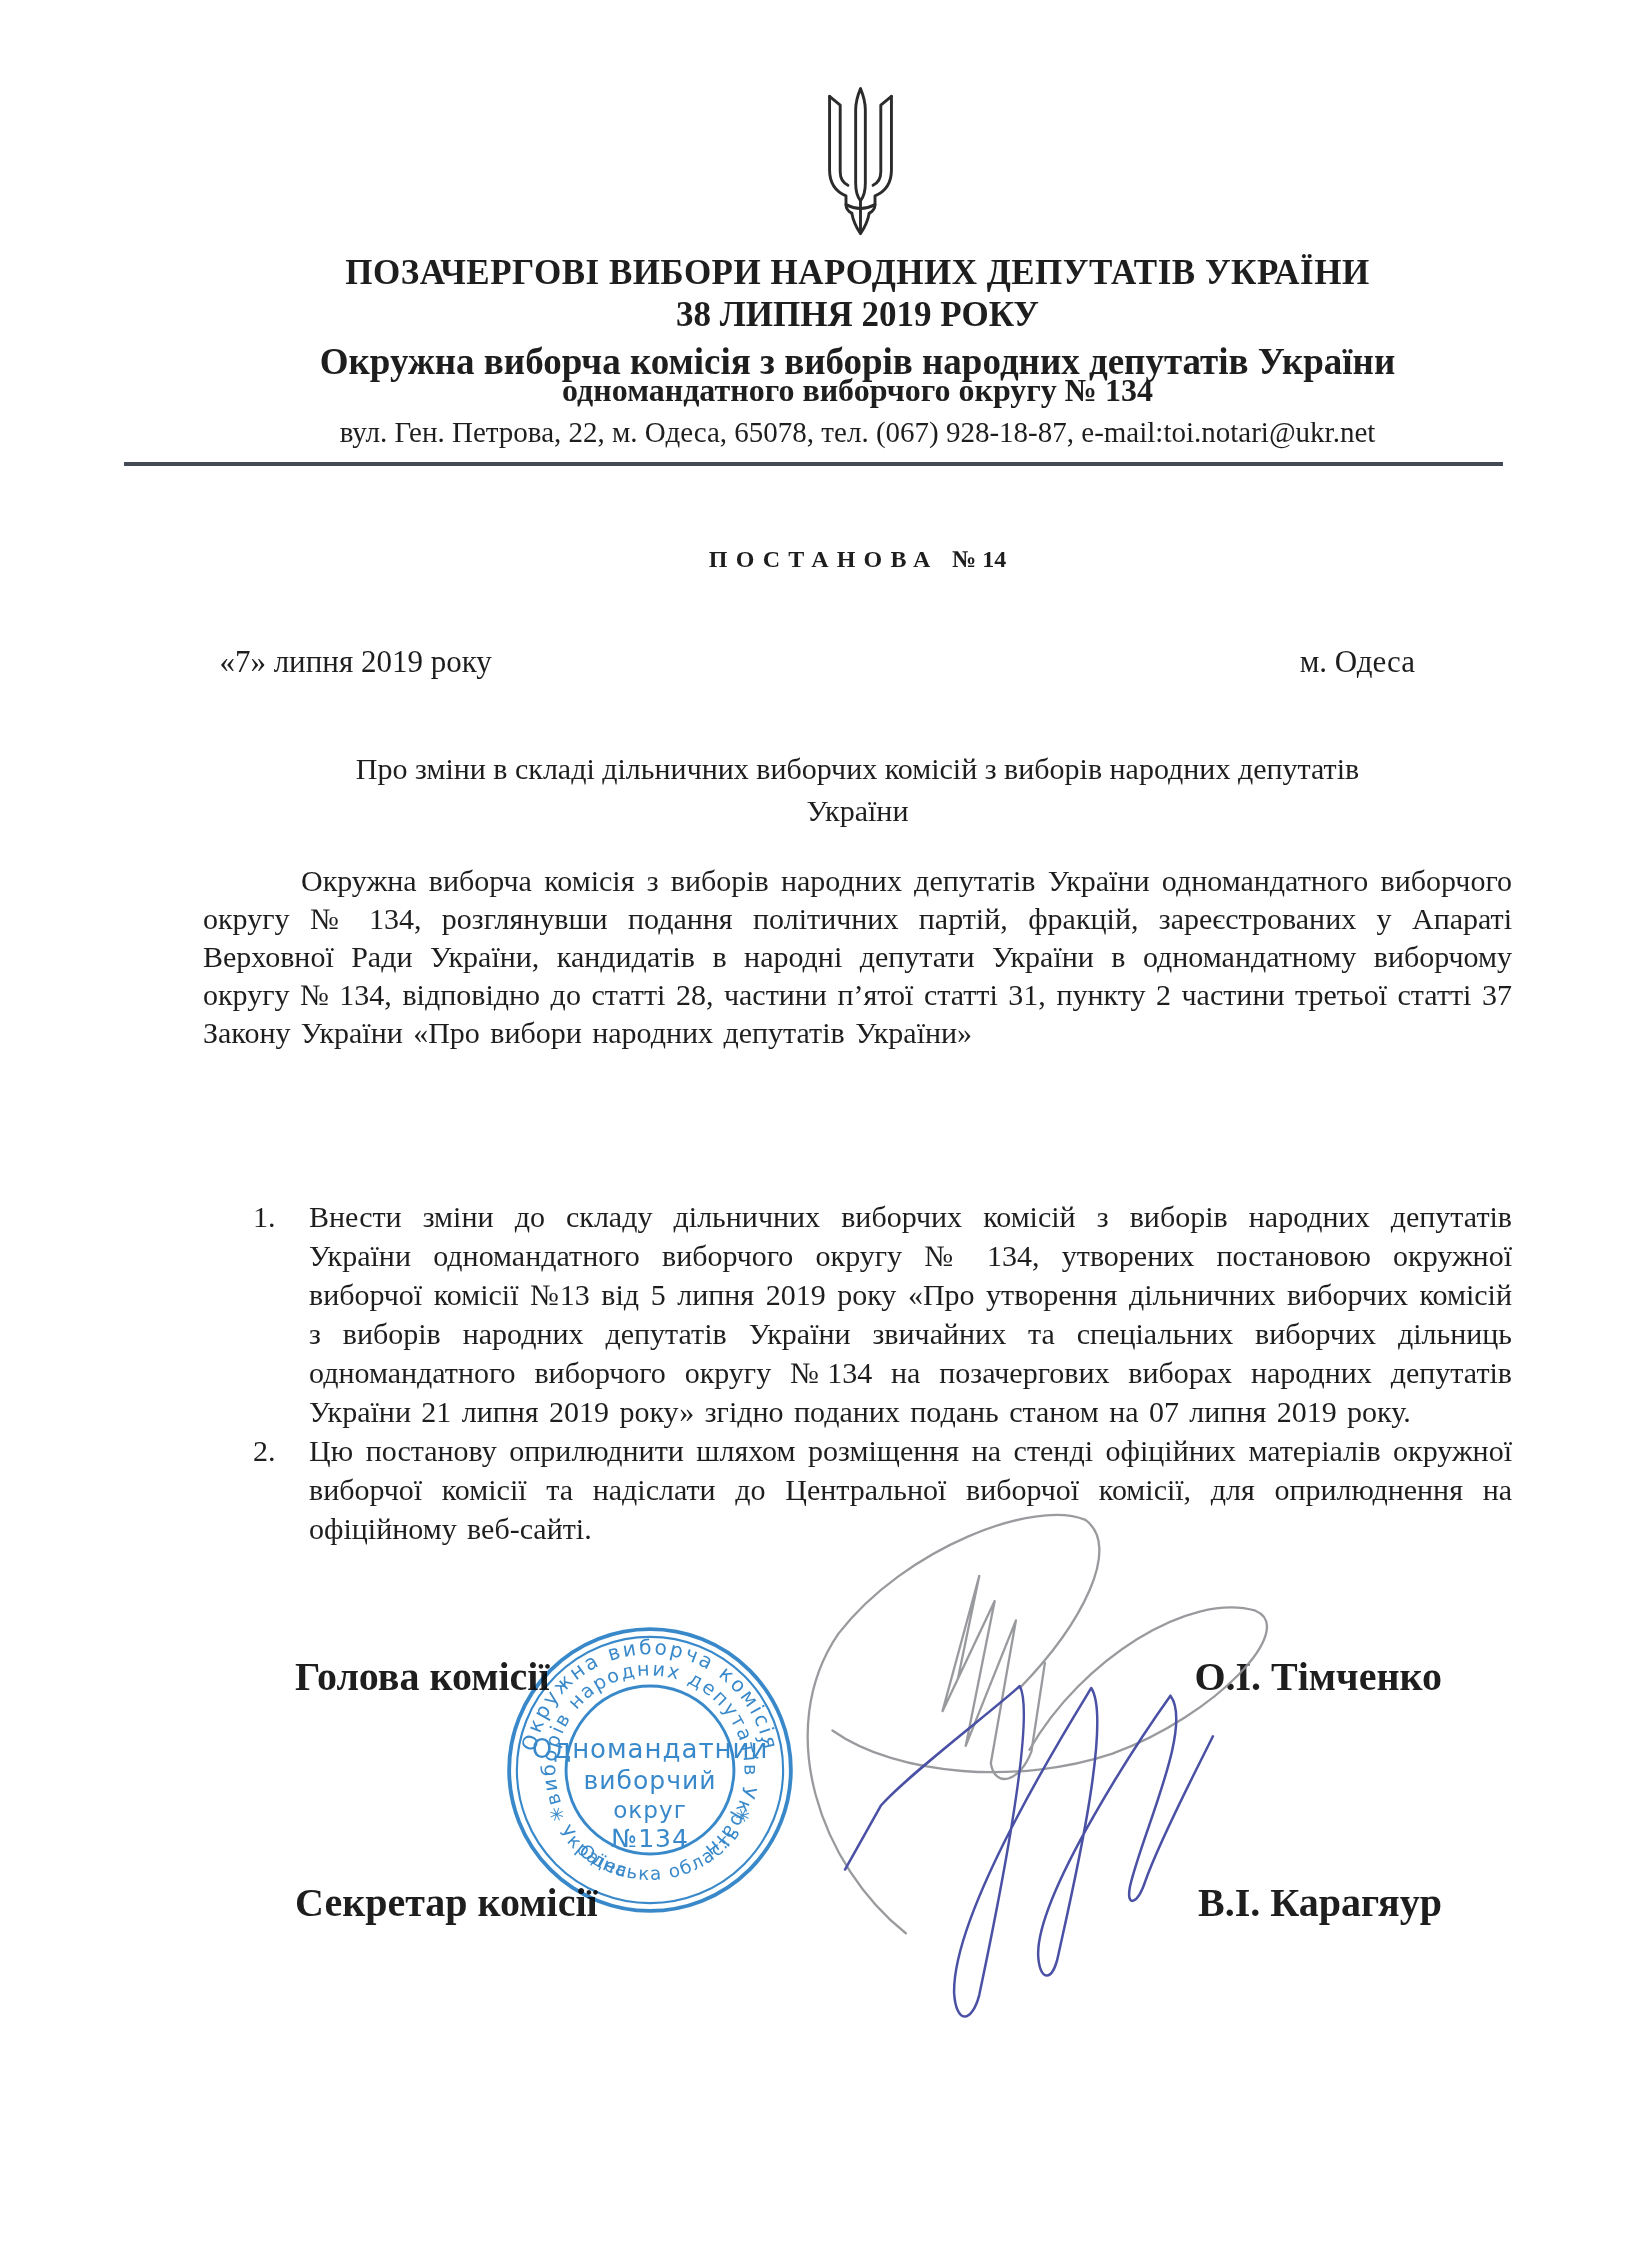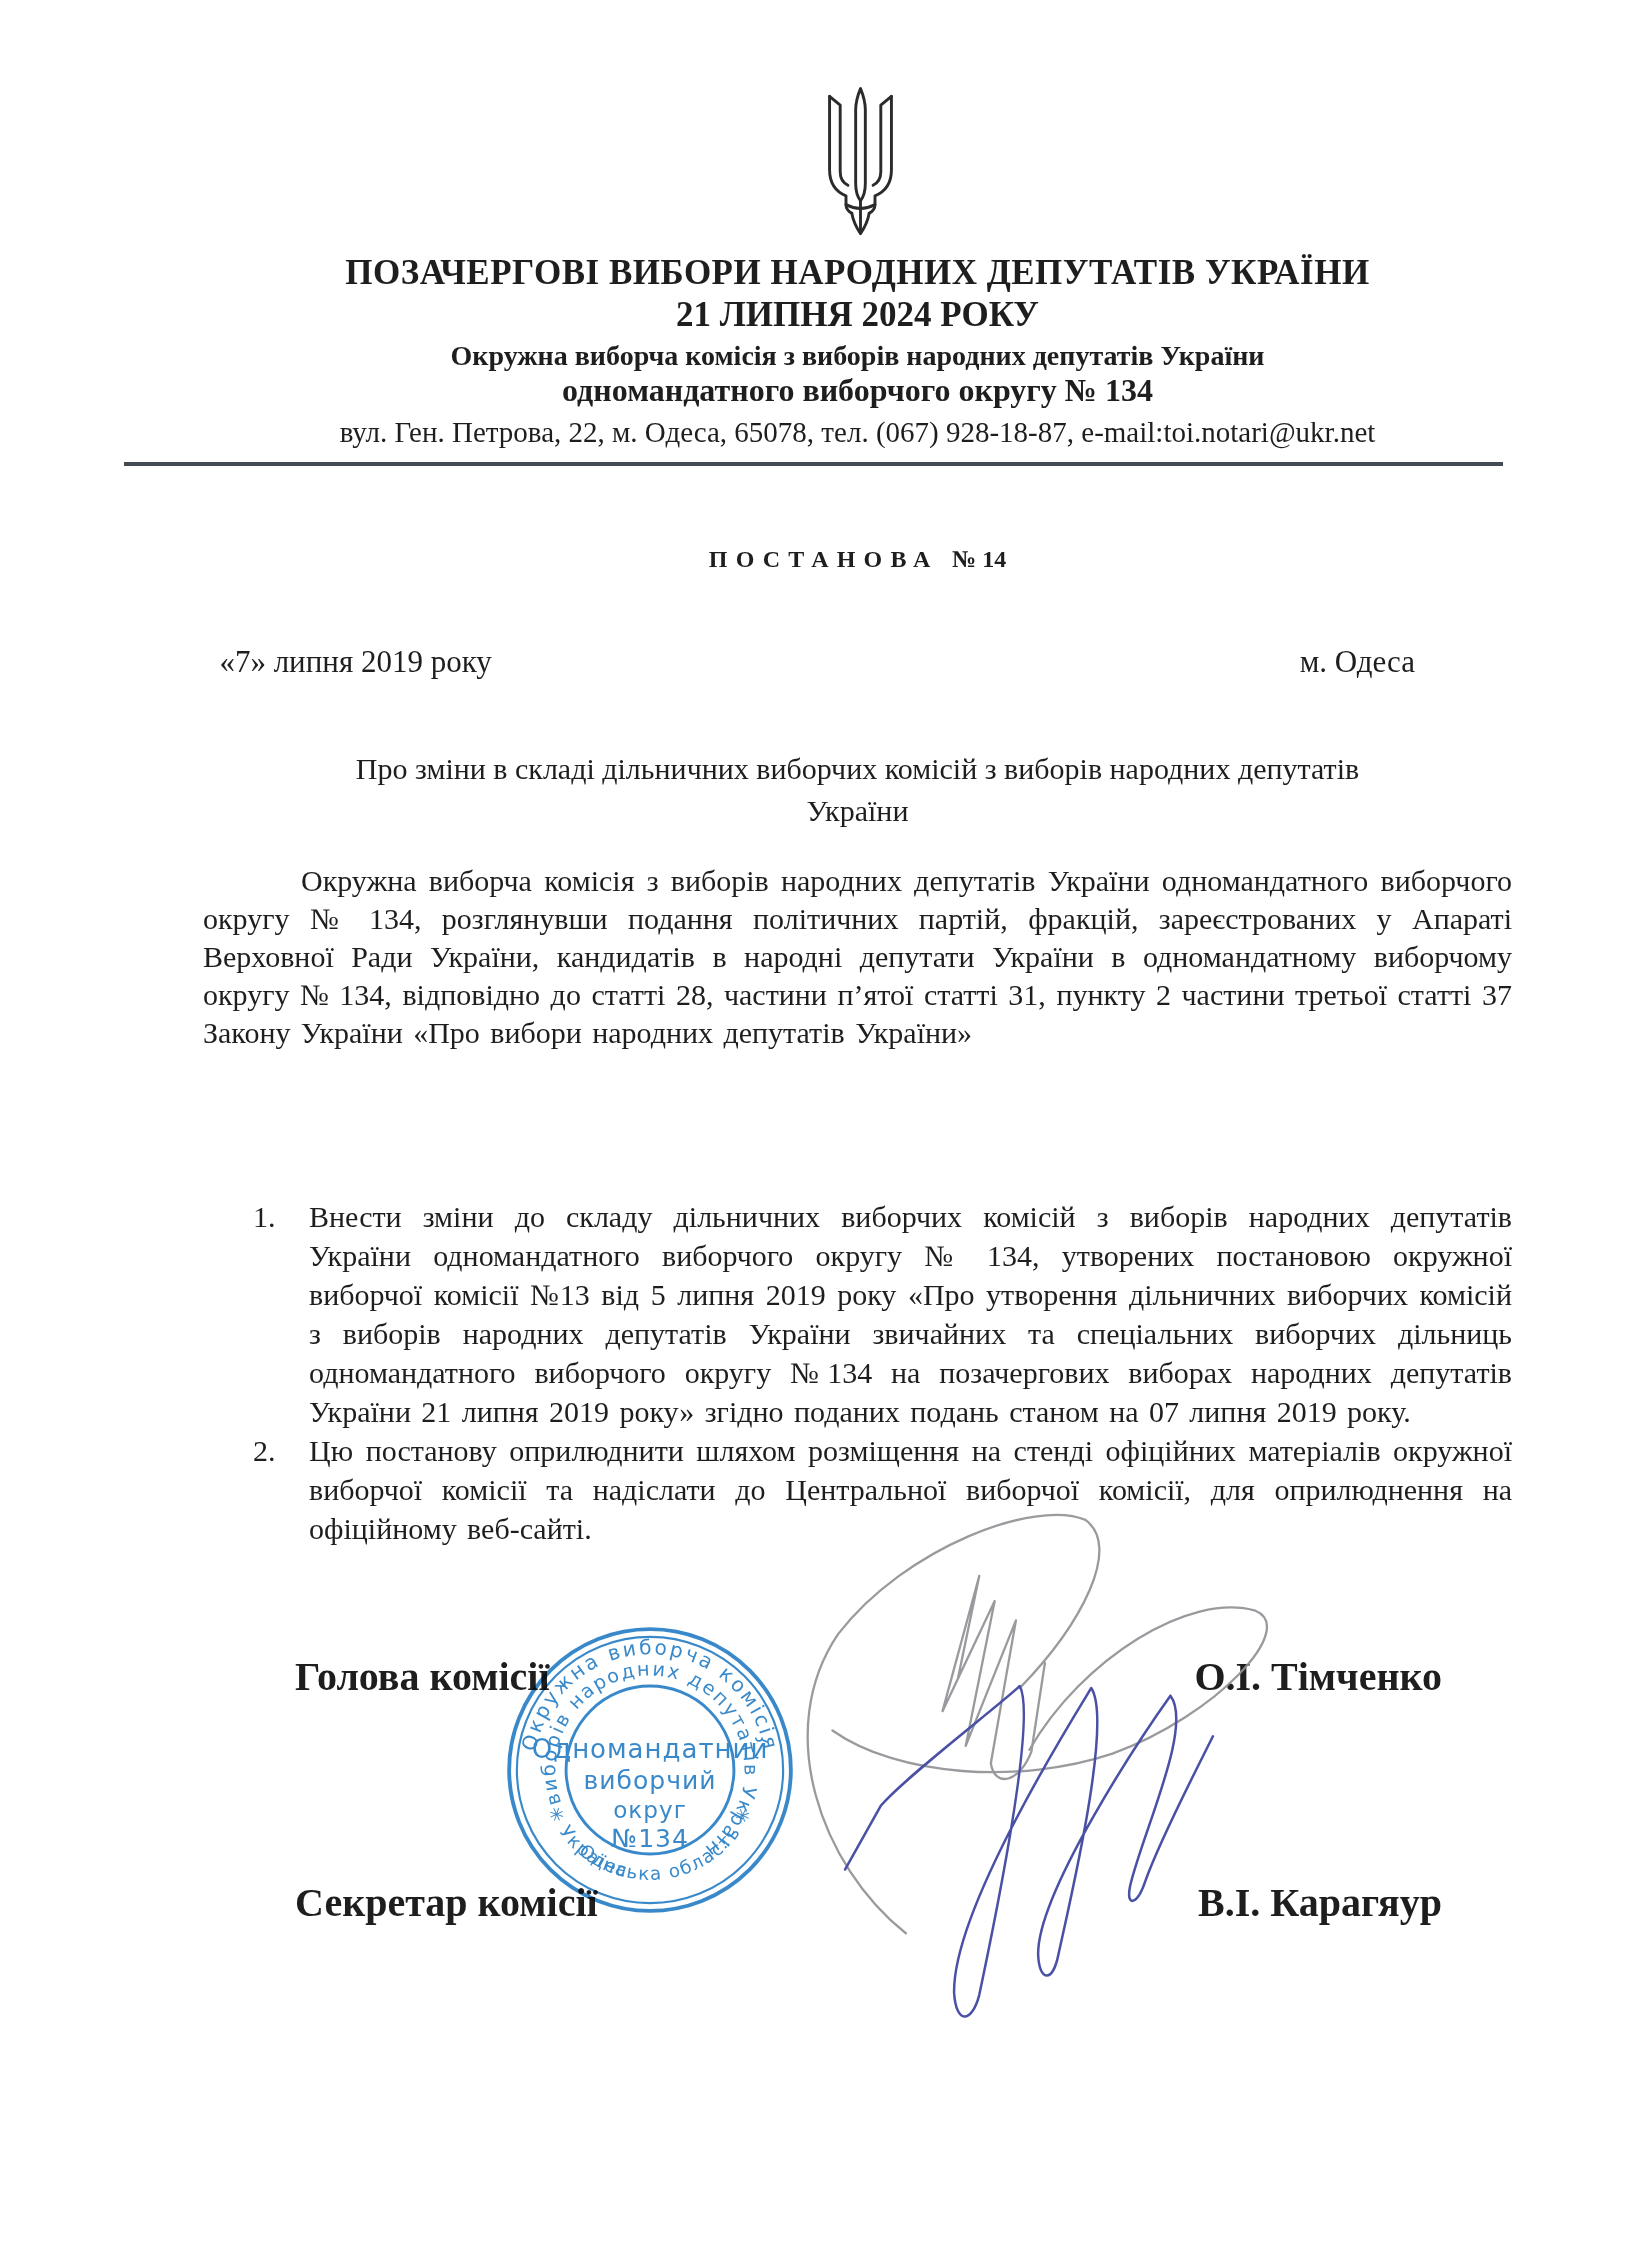--- a/index.html
+++ b/index.html
@@ -3,21 +3,21 @@
 <meta charset="utf-8">
 <style>
   html,body{margin:0;padding:0;background:#e8e8e8;}
   .page{position:relative;width:1641px;height:2257px;background:#ffffff;
         font-family:"Liberation Serif", serif;color:#1e1e1e;overflow:hidden;}
   .abs{position:absolute;}
   .content{left:203px;width:1309px;}
   .centered{text-align:center;}
   #hdr1{top:253px;font-size:35px;font-weight:bold;letter-spacing:0.5px;}
   #hdr2{top:295px;font-size:35px;font-weight:bold;}
-  #hdr3{top:340px;font-size:28px;font-weight:bold;}
+  #hdr3{top:340px;font-size:37px;font-weight:bold;}
   #hdr4{top:372px;font-size:32px;font-weight:bold;}
   #hdr5{top:416px;font-size:29px;}
   #rule{left:124px;top:462px;width:1379px;height:3.9px;}
   #doc-title{top:546px;font-size:24px;font-weight:bold;}
   #doc-title .sp{letter-spacing:.34em;}
   #doc-title .num{margin-left:13.5px;}
   #date-row{top:628px;font-size:31px;display:flex;justify-content:space-between;
             padding:0 97px 0 16.4px;box-sizing:border-box;margin-top:16px;}
   #subject{top:748px;font-size:30px;font-weight:normal;line-height:42px;}
   #preamble{top:862px;font-size:30px;line-height:38px;text-align:justify;
@@ -47,21 +47,21 @@
       <path d="M77 10 L77 86 Q77 106 60 113 L60 122 Q60 128 54 131"></path>
       <path d="M77 10 L66 19 L66 88 Q66 98 58 102"></path>
       <path d="M45 2 Q40 14 40 24 L40 100 Q40 112 45 118 Q50 112 50 100 L50 24 Q50 14 45 2 Z"></path>
       <path d="M30 122 Q45 130 60 122"></path>
       <path d="M36 131 Q38 142 45 152 Q52 142 54 131"></path>
       <path d="M45 118 L45 150"></path>
     </g>
   </svg>
 
   <div id="hdr1" class="abs content centered">ПОЗАЧЕРГОВІ ВИБОРИ НАРОДНИХ ДЕПУТАТІВ УКРАЇНИ</div>
-  <div id="hdr2" class="abs content centered">21 ЛИПНЯ 2024 РОКУ</div>
+  <div id="hdr2" class="abs content centered">38 ЛИПНЯ 2019 РОКУ</div>
   <div id="hdr3" class="abs content centered">Окружна виборча комісія з виборів народних депутатів України</div>
   <div id="hdr4" class="abs content centered">одномандатного виборчого округу № 134</div>
   <div id="hdr5" class="abs content centered">вул. Ген. Петрова, 22, м. Одеса, 65078, тел. (067) 928-18-87, e-mail:toi.notari@ukr.net</div>
 
   <div id="rule" class="abs" style="background: rgb(67, 74, 84);"></div>
 
   <div id="doc-title" class="abs content centered">
     <span class="sp">ПОСТАНОВА</span><span class="num">№ 14</span>
   </div>
 

